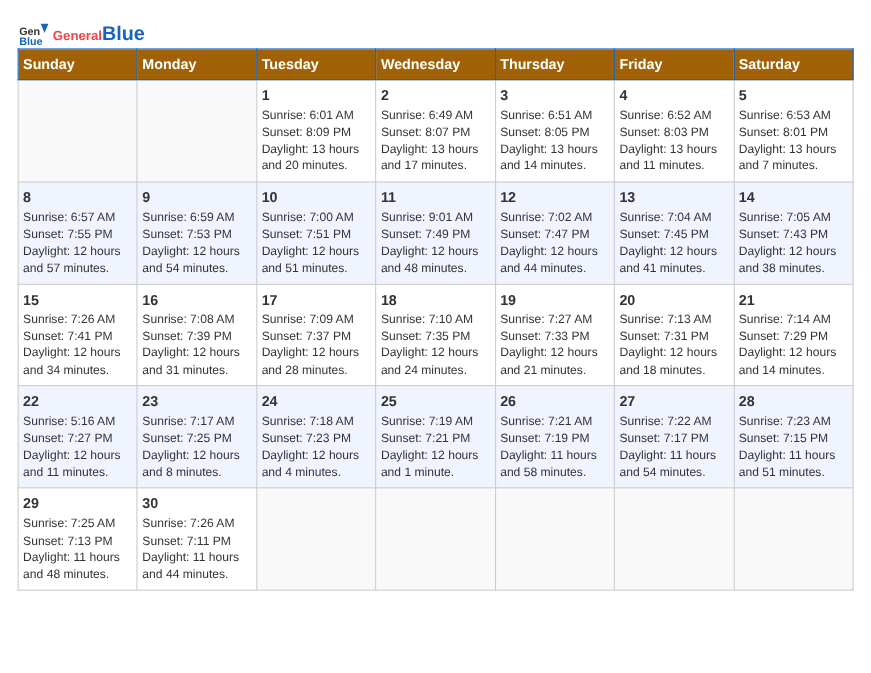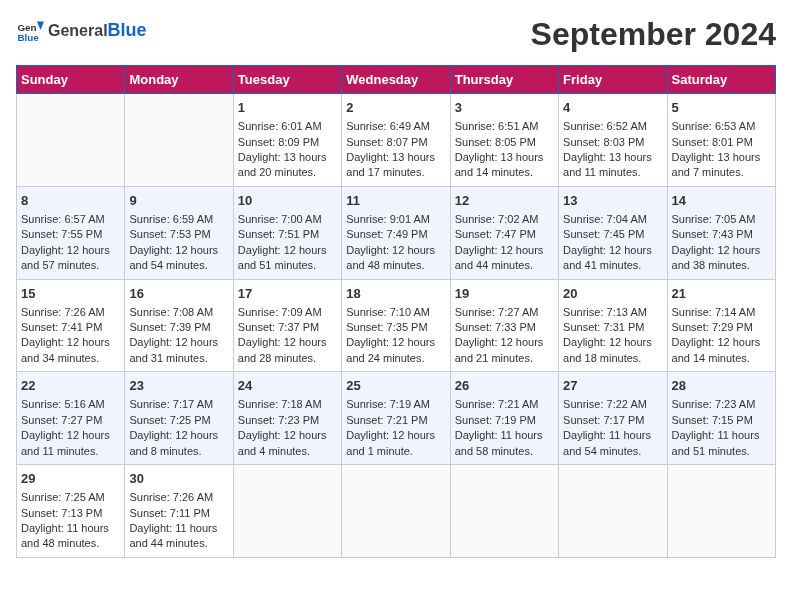--- a/index.html
+++ b/index.html
@@ -7,21 +7,20 @@
       font-family: Arial, sans-serif;
       background: #fff;
       width: 792px;
       min-height: 612px;
       padding: 16px;
     }
     .header {
       display: flex;
       justify-content: space-between;
       align-items: flex-start;
-      margin-bottom: 12px;
     }
     .logo {
       display: flex;
       align-items: center;
       gap: 4px;
     }
     .logo-icon {
       width: 28px;
       height: 28px;
     }
@@ -36,21 +35,21 @@
     .location {
       font-size: 16px;
       color: #555;
     }
     table {
       width: 100%;
       border-collapse: collapse;
       font-size: 11px;
     }
     thead tr th {
-      background-color: #be185d;
+      background-color: #a16207;
       color: #fff;
       padding: 6px 4px;
       text-align: left;
       font-size: 13px;
       font-weight: bold;
       border: 1px solid #1565c0;
     }
     tbody tr td {
       vertical-align: top;
       padding: 5px 4px;
@@ -79,25 +78,24 @@
 <body>
 
 <div class="header">
   <div class="logo">
     <svg class="logo-icon" viewBox="0 0 40 40" xmlns="http://www.w3.org/2000/svg">
       <text x="2" y="22" font-size="14" font-weight="bold" fill="#333">Gen</text>
       <text x="2" y="36" font-size="14" font-weight="bold" fill="#1565c0">Blue</text>
       <polygon points="30,8 40,8 35,20" fill="#1565c0"></polygon>
     </svg>
     <div>
-      <span style="font-size:16px;font-weight:bold;color:#404040;">General</span><span style="font-size:18px;font-weight:bold;color:#1565c0;">Blue</span>
+      <span style="font-size:12px;font-weight:bold;color:#ef4444;">General</span><span style="font-size:18px;font-weight:bold;color:#1565c0;">Blue</span>
     </div>
   </div>
   <div class="title-block">
-    <div class="month-year">September 2024</div>
   </div>
 </div>
 
 <table>
   <thead>
     <tr>
     <th>Sunday</th>
         <th>Monday</th>
         <th>Tuesday</th>
         <th>Wednesday</th>

